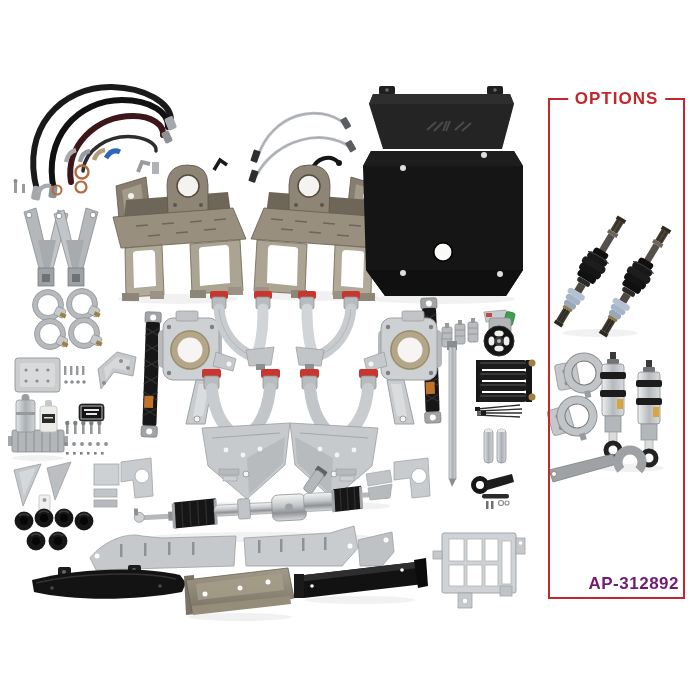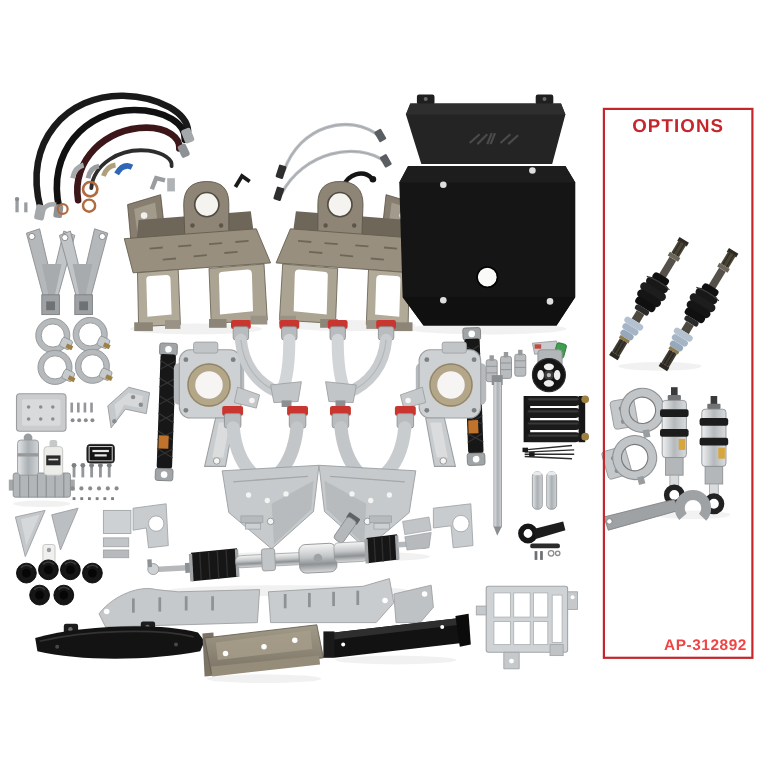--- a/index.html
+++ b/index.html
@@ -3,23 +3,23 @@
 <meta charset="utf-8">
 <style>
   html,body{margin:0;padding:0;background:#ffffff;}
   .stage{position:relative;width:700px;height:700px;background:#ffffff;overflow:hidden;
          font-family:"Liberation Sans",sans-serif;}
   .stage svg{position:absolute;left:0;top:0;display:block;}
   .options-box{position:absolute;left:548px;top:98px;width:137px;height:501px;
                border:2px solid #c4272b;box-sizing:border-box;}
   .options-label{position:absolute;top:-11px;left:50%;transform:translateX(-50%);
                  background:#ffffff;padding:0 7px;color:#c4272b;font-weight:700;
-                 font-size:17px;letter-spacing:1px;white-space:nowrap;margin-top:16px;}
-  .part-number{position:absolute;right:4px;bottom:3px;color:#ef4444;font-weight:700;
-               font-size:14px;letter-spacing:0.5px;}
+                 font-size:17px;letter-spacing:1px;white-space:nowrap;}
+  .part-number{position:absolute;right:4px;bottom:3px;color:#701a75;font-weight:700;
+               font-size:17px;letter-spacing:0.5px;}
 </style>
 </head>
 <body>
 
 <div class="stage">
 
 <svg width="700" height="700" viewBox="0 0 700 700" xmlns="http://www.w3.org/2000/svg" xmlns:xlink="http://www.w3.org/1999/xlink">
   <defs>
     <linearGradient id="gTube" x1="0" y1="0" x2="1" y2="0">
       <stop offset="0" stop-color="#e4e6e8"></stop>

